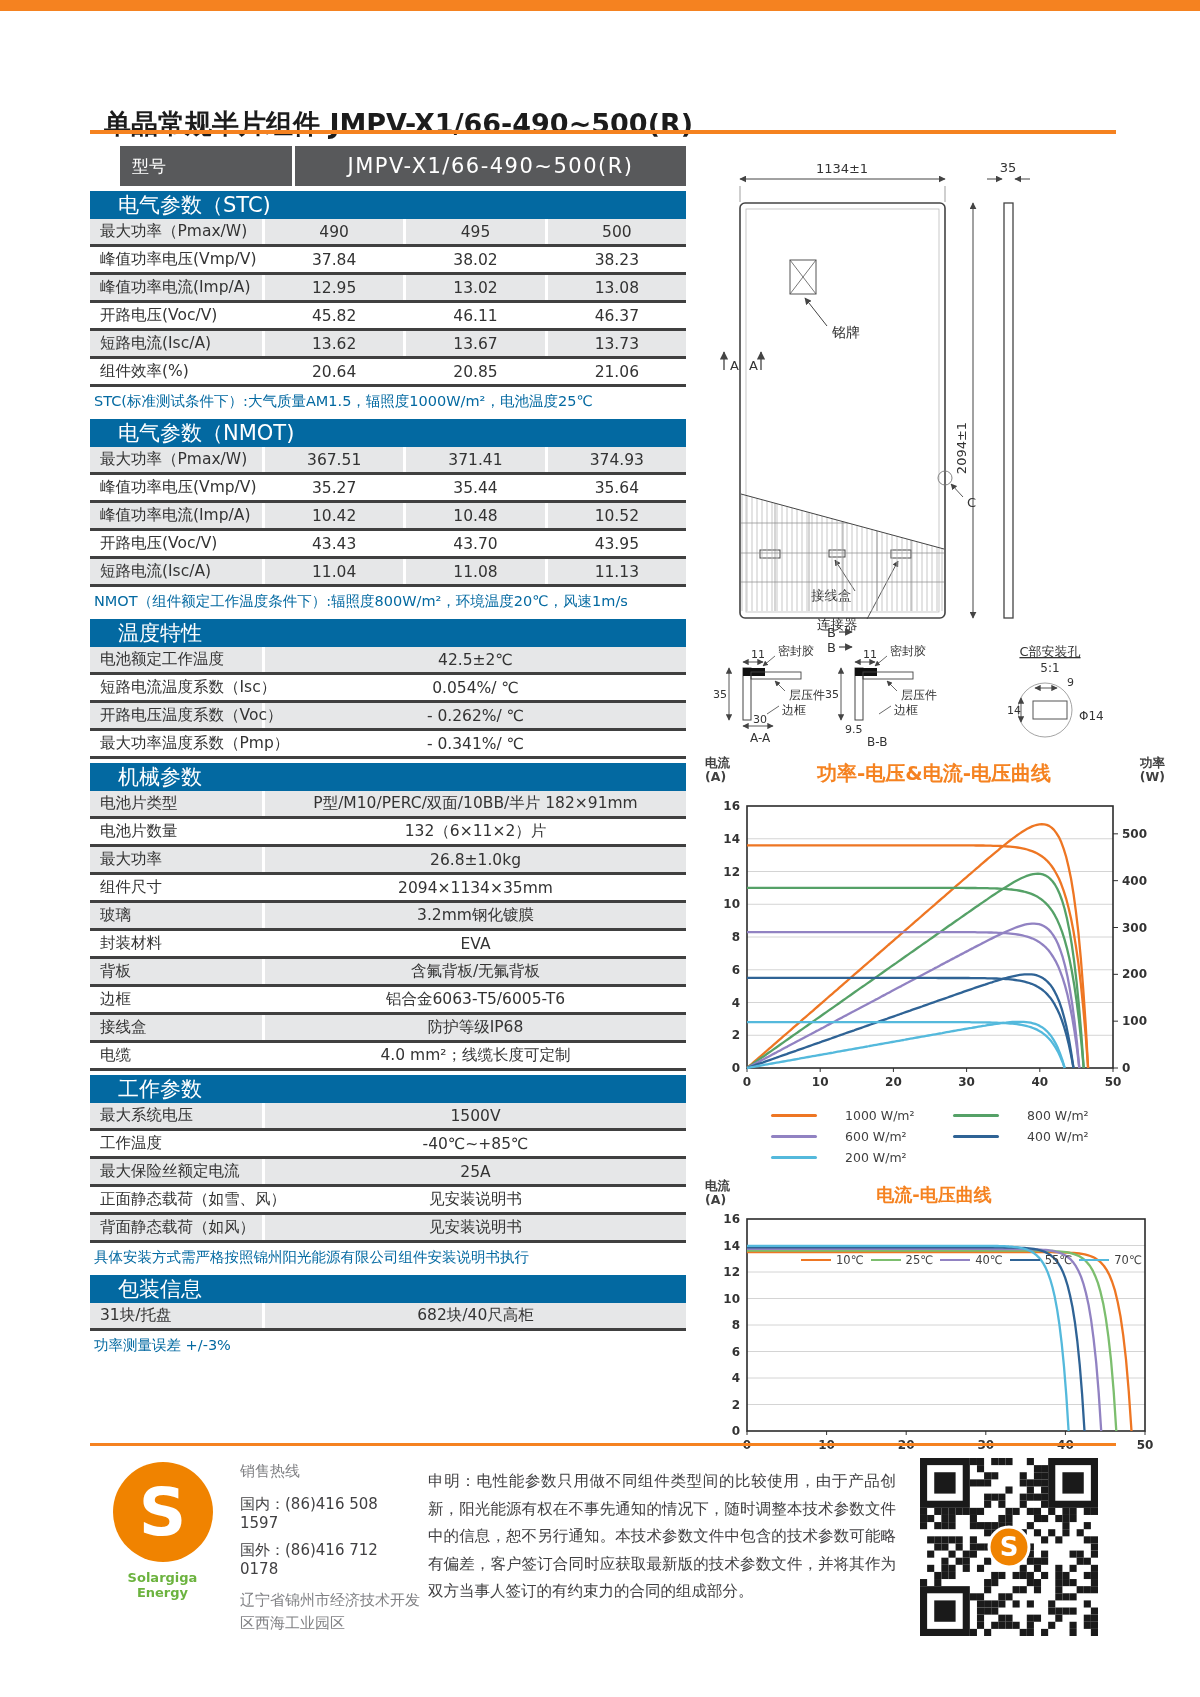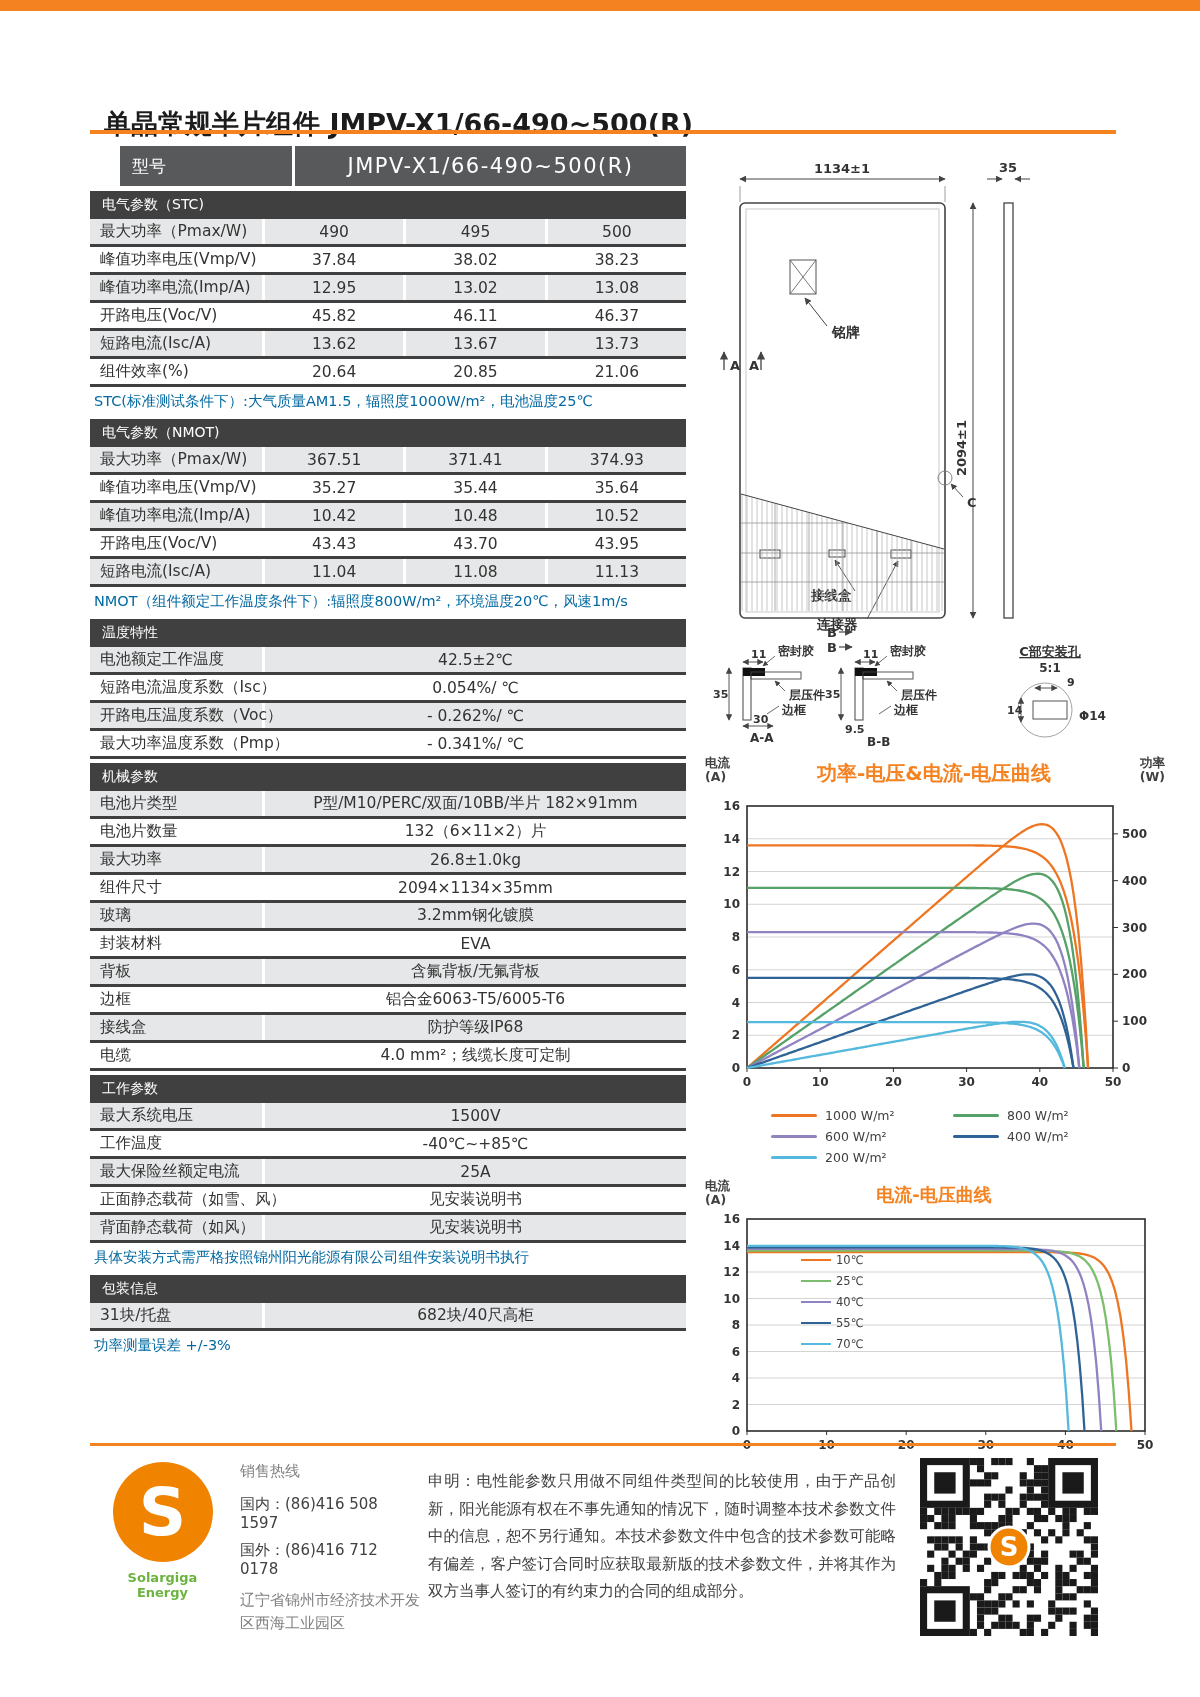--- a/index.html
+++ b/index.html
@@ -9,47 +9,47 @@
   .doc-title{position:absolute;left:104px;top:88px;font-size:27px;font-weight:bold;color:#1c1c1c;}
   .title-rule{position:absolute;left:90px;top:130px;width:1026px;height:4px;background:#F58220;}
 
   
   .left-col{position:absolute;left:90px;top:146px;width:596px;}
   .model-row{display:flex;height:40px;margin-bottom:5px;padding-left:30px;}
   .model-row .m-label{width:175px;background:#58595B;color:#fff;display:flex;align-items:center;
        padding-left:12px;font-size:17px;border-right:3px solid #fff;box-sizing:border-box;}
   .model-row .m-value{flex:1;background:#58595B;color:#fff;display:flex;align-items:center;
        justify-content:center;font-size:21px;letter-spacing:1.5px;}
-  .sec-head{height:28px;background:#404040;color:#fff;display:flex;align-items:center;
-       padding-left:12px;font-size:14px;margin-top:4px;}
+  .sec-head{height:28px;background:#0369a1;color:#fff;display:flex;align-items:center;
+       padding-left:28px;font-size:21px;margin-top:4px;}
   .t-row{display:flex;height:28px;border-bottom:3px solid #404040;box-sizing:border-box;}
   .t-row.shade{background:#E6E7E8;}
   .t-row.plain{background:#fff;}
   .t-label{width:175px;display:flex;align-items:center;padding-left:10px;font-size:15.5px;
        border-right:3px solid #fff;box-sizing:border-box;white-space:nowrap;}
   .t-val{flex:1;display:flex;align-items:center;justify-content:center;font-size:15.5px;
        border-right:3px solid #fff;box-sizing:border-box;}
   .t-row .t-val:last-child{border-right:none;}
   .tbl-note{font-size:14.5px;color:#0369a1;height:28px;display:flex;align-items:center;padding-left:4px;}
 
   
   .right-col{position:absolute;left:705px;top:148px;width:465px;}
-  .draw-wrap{width:465px;height:600px;font-weight:bold;}
+  .draw-wrap{width:465px;height:600px;}
   svg text{font-family:"DejaVu Sans","Liberation Sans",sans-serif;}
 
   .chart-block{width:460px;}
   .chart-head{display:flex;align-items:flex-start;height:42px;}
   .ax-lab{font-size:12.5px;color:#404040;line-height:1.15;font-weight:bold;}
   .chart-title{flex:1;text-align:center;font-size:20px;font-weight:bold;color:#F58220;padding-top:4px;}
   .legend1{display:grid;grid-template-columns:1fr 1fr;row-gap:6px;column-gap:4px;
        padding:6px 0 0 66px;width:360px;}
-  .leg-item{display:flex;align-items:center;font-size:12.5px;color:#404040;}
+  .leg-item{display:flex;align-items:center;font-size:12.5px;color:#404040;gap:20px;}
   .leg-line{width:46px;height:3px;margin-right:8px;border-radius:2px;}
   .chart2-wrap{position:relative;}
-  .legend2{position:absolute;left:96px;top:74px;display:flex;flex-direction:column;gap:7px;text-align:center;}
+  .legend2{position:absolute;left:96px;top:74px;display:flex;gap:7px;text-align:center;}
   .leg2-item{display:flex;align-items:center;font-size:11.5px;color:#404040;}
   .leg2-line{width:30px;height:2.5px;margin-right:5px;}
 
   
   .footer-rule{position:absolute;left:90px;top:1443px;width:1026px;height:3px;background:#F58220;}
   .logo-wrap{position:absolute;left:100px;top:1462px;width:125px;text-align:center;}
   .logo-circle{width:100px;height:100px;border-radius:50%;background:#F08300;color:#fff;
        display:flex;align-items:center;justify-content:center;font-size:66px;font-weight:bold;margin:0 auto;}
   .logo-text{margin-top:8px;font-size:13px;font-weight:bold;color:#6CB33F;}
   .contact{position:absolute;left:240px;top:1462px;width:180px;font-size:15px;}

